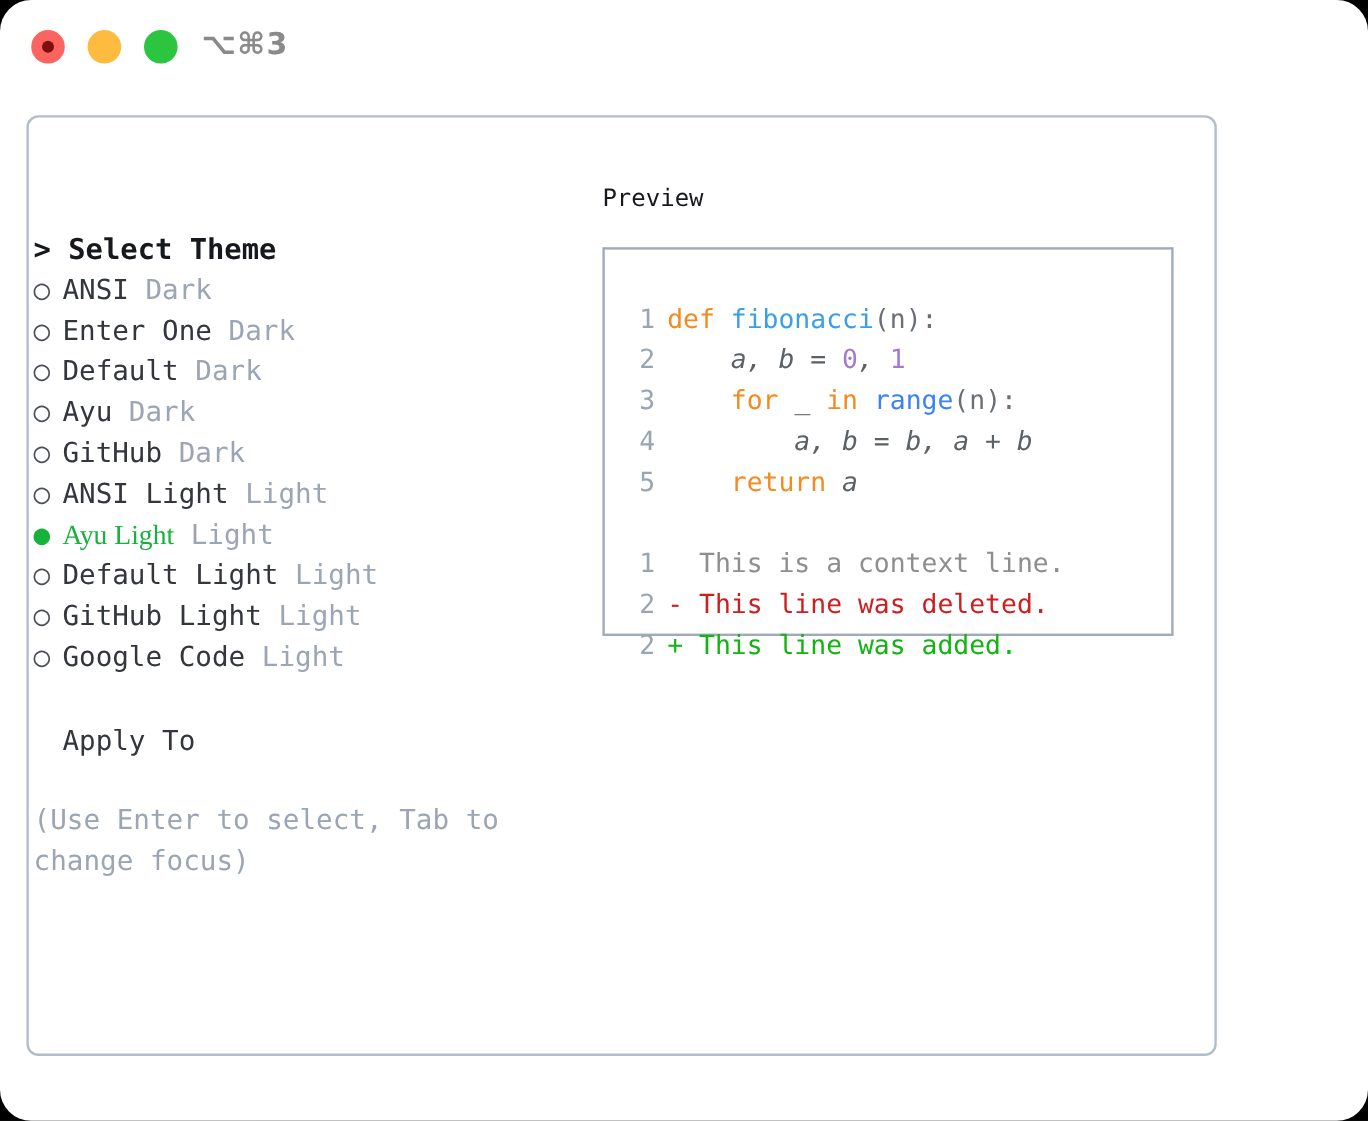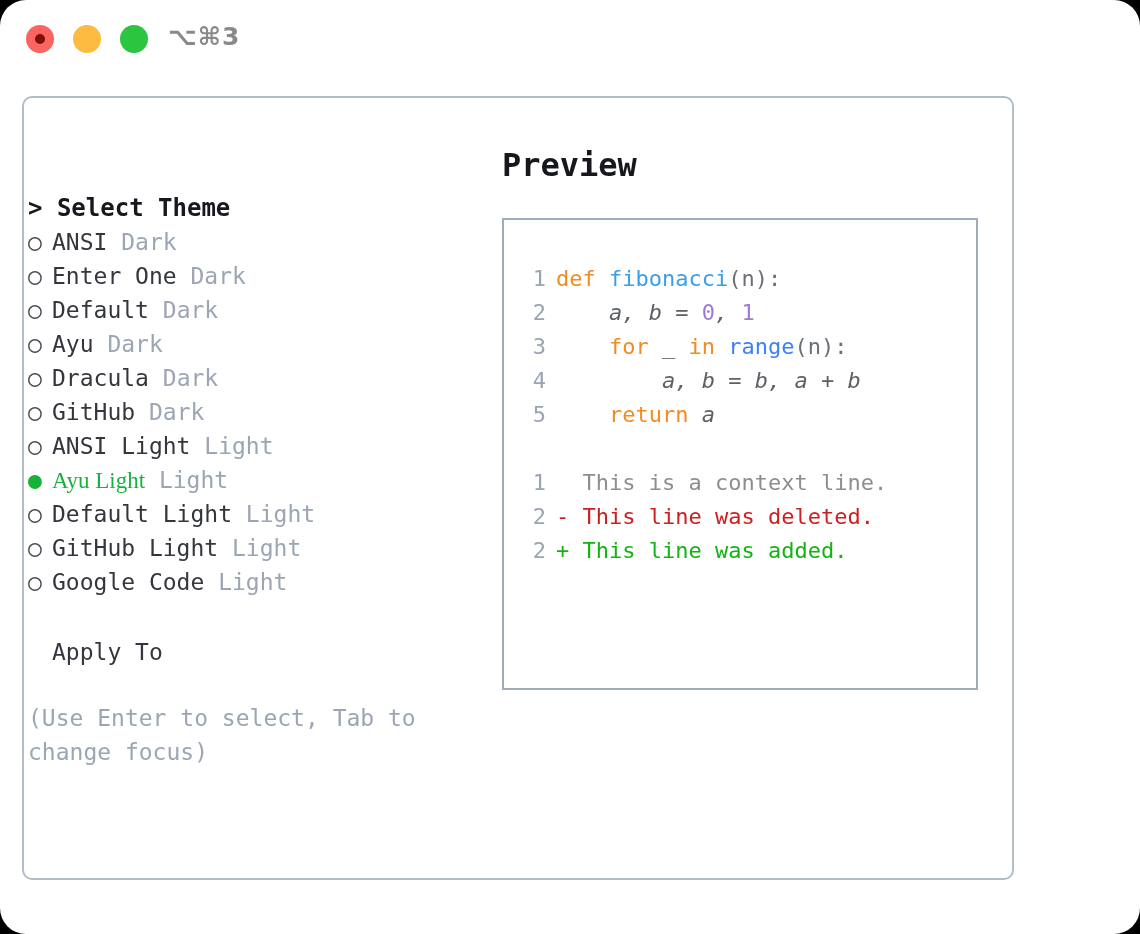--- a/index.html
+++ b/index.html
@@ -128,30 +128,30 @@
     width: 400px;
   }
 
   
   .right-col {
     position: absolute;
     left: 478px; top: 50px;
     width: 500px;
   }
   .preview-label {
-    font-size: 32px;
-    font-weight: 700;
+    font-size: 20px;
+    font-weight: 400;
     color: #16181d;
     line-height: 34px;
     white-space: pre;
   }
   .preview-box {
-    margin-top: 36px;
+    margin-top: 24px;
     width: 476px;
-    height: 472px;
+    height: 324px;
     border: 2px solid #9fabbb;
     box-sizing: border-box;
     background: #ffffff;
     padding: 42px 0 0 0;
   }
   .code-line {
     font-size: 22px;
     line-height: 34px;
     white-space: pre;
     padding-left: 16px;
@@ -194,21 +194,20 @@
 
     <div class="left-col">
 
       <div class="row header-row">&gt; Select Theme</div>
 
       <div id="theme-rows">
           <div class="row"><span class="bullet">○</span><span class="name">ANSI</span><span class="kind"> Dark</span></div>
           <div class="row"><span class="bullet">○</span><span class="name">Enter One</span><span class="kind"> Dark</span></div>
           <div class="row"><span class="bullet">○</span><span class="name">Default</span><span class="kind"> Dark</span></div>
           <div class="row"><span class="bullet">○</span><span class="name">Ayu</span><span class="kind"> Dark</span></div>
-          <div class="row"><span class="bullet">○</span><span class="name">Dracula</span><span class="kind"> Dark</span></div>
           <div class="row"><span class="bullet">○</span><span class="name">GitHub</span><span class="kind"> Dark</span></div>
           <div class="row"><span class="bullet">○</span><span class="name">ANSI Light</span><span class="kind"> Light</span></div>
           <div class="row"><span class="bullet sel">●</span><span class="name sel">Ayu Light</span><span class="kind"> Light</span></div>
           <div class="row"><span class="bullet">○</span><span class="name">Default Light</span><span class="kind"> Light</span></div>
           <div class="row"><span class="bullet">○</span><span class="name">GitHub Light</span><span class="kind"> Light</span></div>
           <div class="row"><span class="bullet">○</span><span class="name">Google Code</span><span class="kind"> Light</span></div>
         </div>
 
       <div class="section-gap"></div>
 

